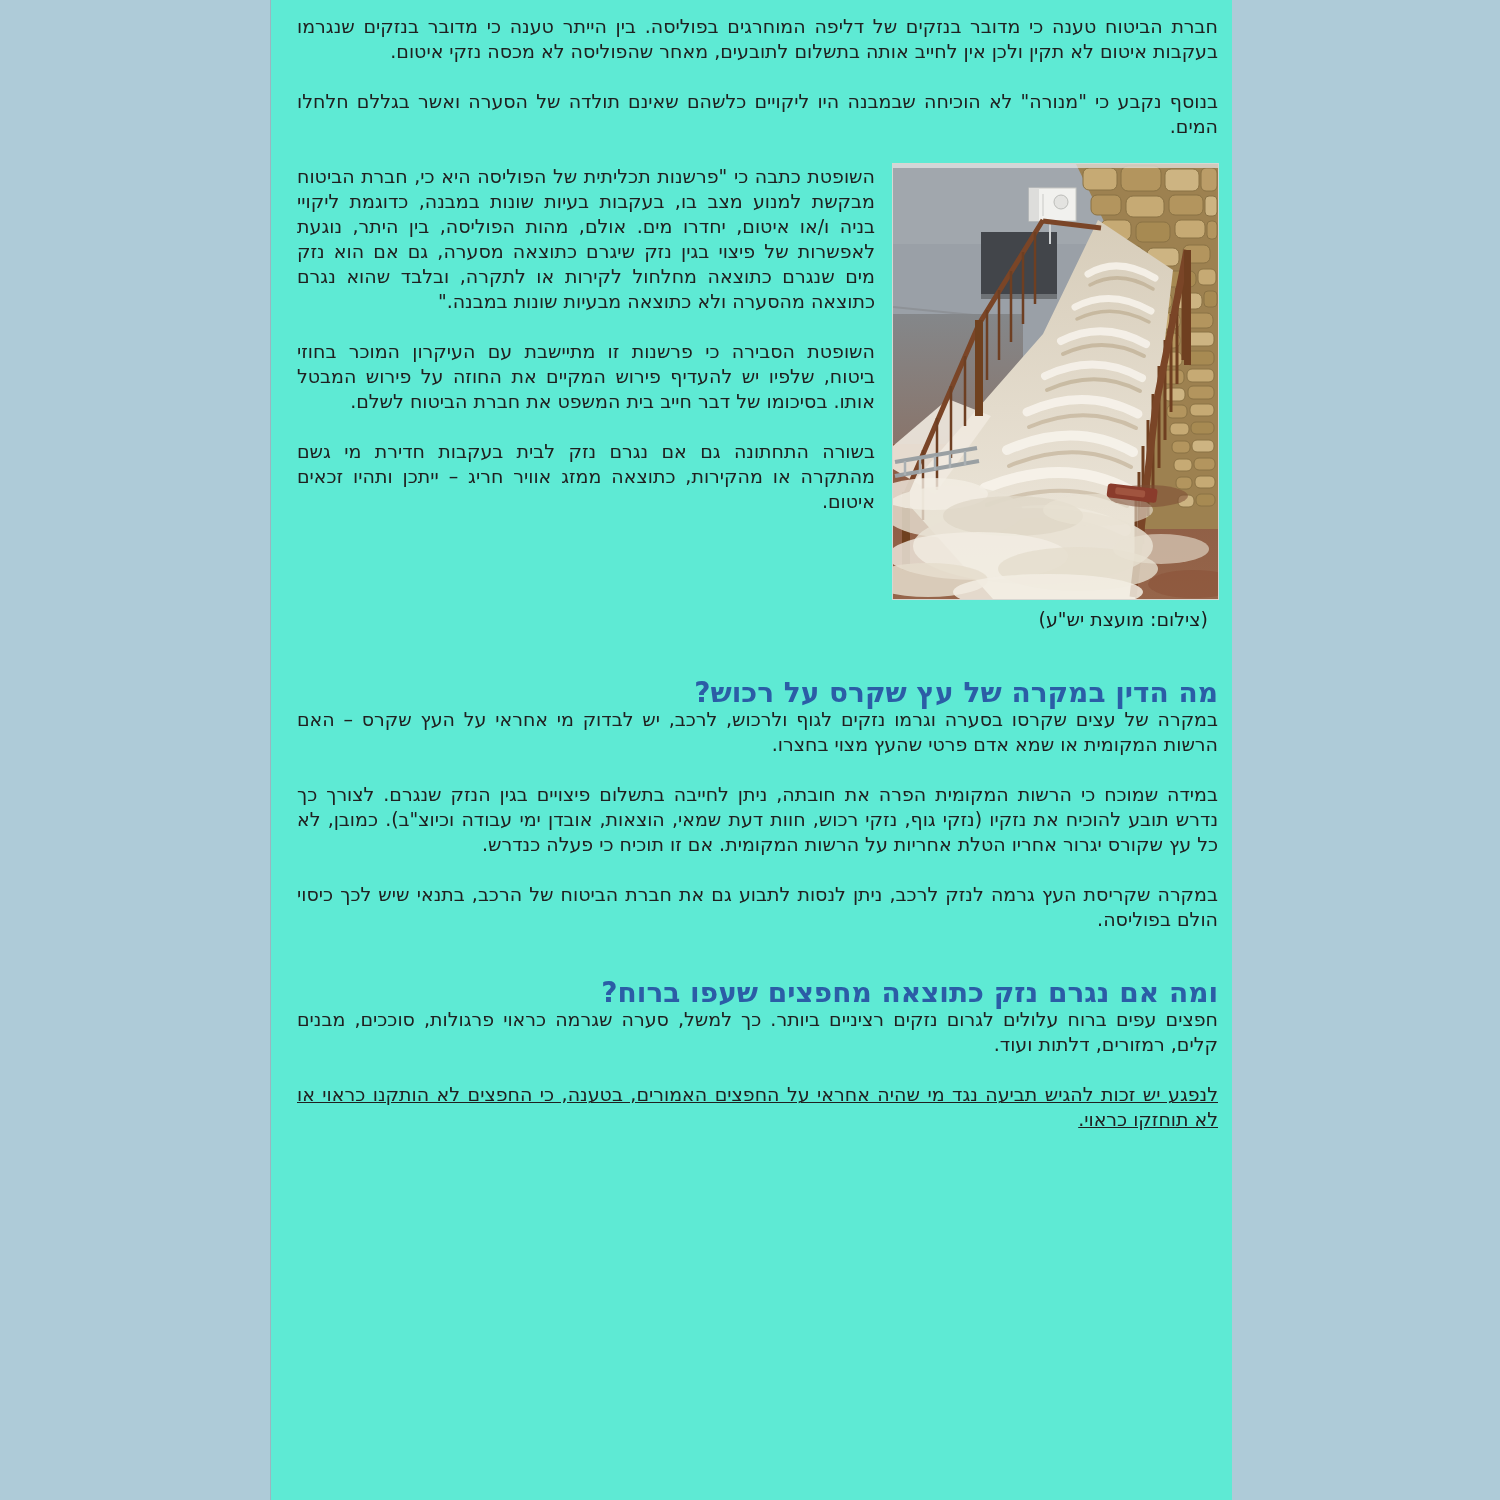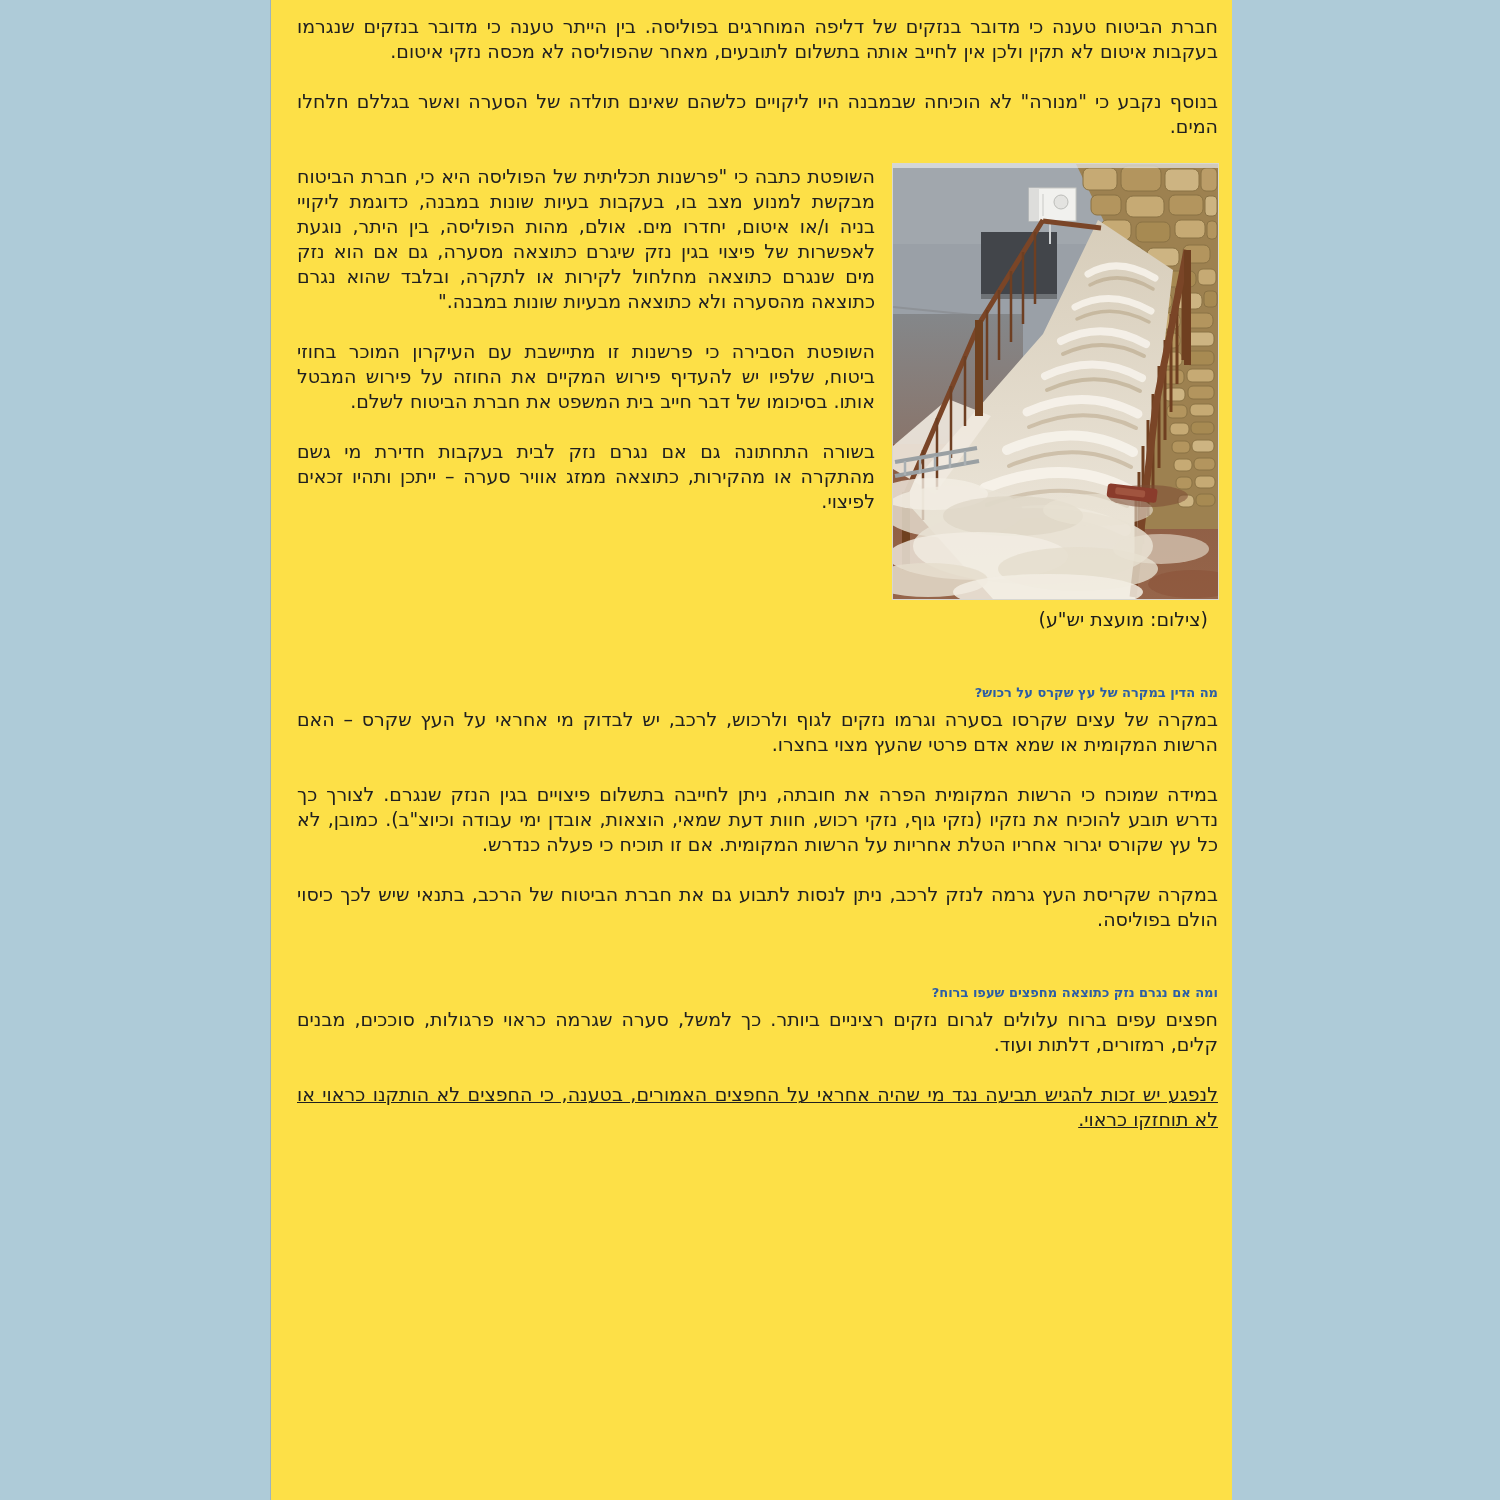--- a/index.html
+++ b/index.html
@@ -7,21 +7,21 @@
     width:1500px;height:1500px;
     background:#aecbd8;
     font-family:"DejaVu Sans", sans-serif;
     overflow:hidden;
     position:relative;
   }
   .page{
     position:absolute;
     left:270px;top:0;
     width:962px;height:1500px;
-    background:#fde047;
+    background:#5eead4;
     box-sizing:border-box;
     padding:14px 14px 0 26px;
     border-left:1px solid #9cb4c0;
     direction:rtl;
     color:#202020;
     font-size:19px;
     line-height:25px;
     text-align:justify;
   }
   .para{margin:0 0 25px 0;}
@@ -42,21 +42,21 @@
   figcaption{
     margin-top:8px;
     text-align:right;
     padding-right:10px;
     font-size:19px;
     color:#1c1c1c;
   }
   .heading{
     color:#2b5da6;
     font-weight:bold;
-    font-size:13px;
+    font-size:28px;
     line-height:25px;
     margin:48px 0 2px 0;
     text-align:right;
   }
 </style>
 </head>
 <body>
 
 <div class="page">
 
@@ -244,21 +244,21 @@
           </g>
 
           <rect x="0" y="0" width="325" height="4" fill="#e8e9ea" opacity="0.7"></rect>
         </svg>
       </div>
       <figcaption>(צילום: מועצת יש"ע)</figcaption>
     </figure>
 
     <p class="para">השופטת כתבה כי "פרשנות תכליתית של הפוליסה היא כי, חברת הביטוח מבקשת למנוע מצב בו, בעקבות בעיות שונות במבנה, כדוגמת ליקויי בניה ו/או איטום, יחדרו מים. אולם, מהות הפוליסה, בין היתר, נוגעת לאפשרות של פיצוי בגין נזק שיגרם כתוצאה מסערה, גם אם הוא נזק מים שנגרם כתוצאה מחלחול לקירות או לתקרה, ובלבד שהוא נגרם כתוצאה מהסערה ולא כתוצאה מבעיות שונות במבנה."</p>
     <p class="para">השופטת הסבירה כי פרשנות זו מתיישבת עם העיקרון המוכר בחוזי ביטוח, שלפיו יש להעדיף פירוש המקיים את החוזה על פירוש המבטל אותו. בסיכומו של דבר חייב בית המשפט את חברת הביטוח לשלם.</p>
-    <p class="para">בשורה התחתונה גם אם נגרם נזק לבית בעקבות חדירת מי גשם מהתקרה או מהקירות, כתוצאה ממזג אוויר סערה – ייתכן ותהיו זכאים לפיצוי.</p>
+    <p class="para">בשורה התחתונה גם אם נגרם נזק לבית בעקבות חדירת מי גשם מהתקרה או מהקירות, כתוצאה ממזג אוויר חריג – ייתכן ותהיו זכאים איטום.</p>
   </div>
 
   <h2 class="heading">מה הדין במקרה של עץ שקרס על רכוש?</h2>
   <p class="para">במקרה של עצים שקרסו בסערה וגרמו נזקים לגוף ולרכוש, לרכב, יש לבדוק מי אחראי על העץ שקרס – האם הרשות המקומית או שמא אדם פרטי שהעץ מצוי בחצרו.</p>
   <p class="para">במידה שמוכח כי הרשות המקומית הפרה את חובתה, ניתן לחייבה בתשלום פיצויים בגין הנזק שנגרם. לצורך כך נדרש תובע להוכיח את נזקיו (נזקי גוף, נזקי רכוש, חוות דעת שמאי, הוצאות, אובדן ימי עבודה וכיוצ"ב). כמובן, לא כל עץ שקורס יגרור אחריו הטלת אחריות על הרשות המקומית. אם זו תוכיח כי פעלה כנדרש.</p>
   <p class="para">במקרה שקריסת העץ גרמה לנזק לרכב, ניתן לנסות לתבוע גם את חברת הביטוח של הרכב, בתנאי שיש לכך כיסוי הולם בפוליסה.</p>
 
   <h2 class="heading">ומה אם נגרם נזק כתוצאה מחפצים שעפו ברוח?</h2>
   <p class="para">חפצים עפים ברוח עלולים לגרום נזקים רציניים ביותר. כך למשל, סערה שגרמה כראוי פרגולות, סוככים, מבנים קלים, רמזורים, דלתות ועוד.</p>
   <p class="para tight">לנפגע יש זכות להגיש תביעה נגד מי שהיה אחראי על החפצים האמורים, בטענה, כי החפצים לא הותקנו כראוי או לא תוחזקו כראוי.</p>

